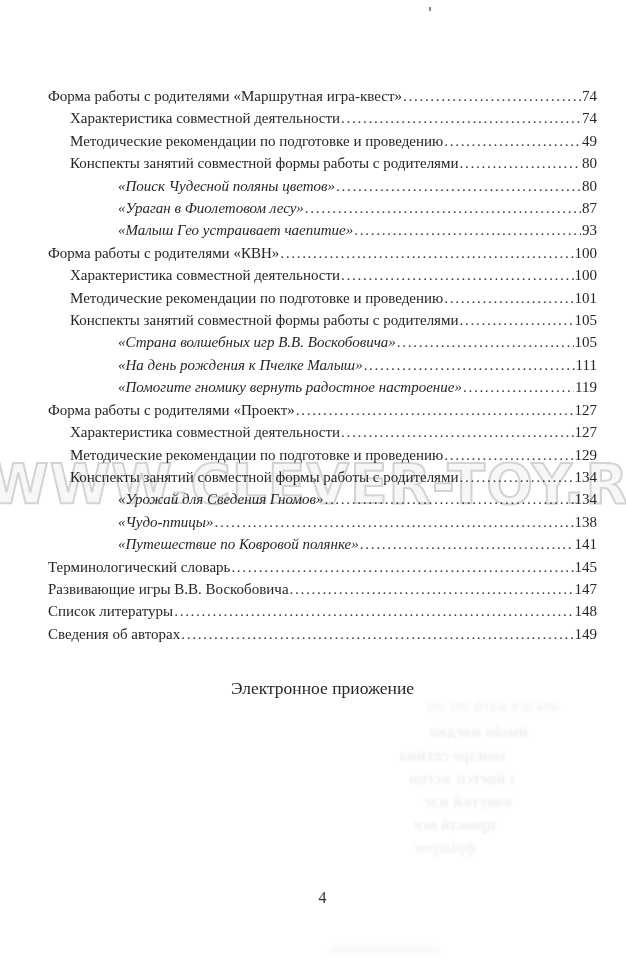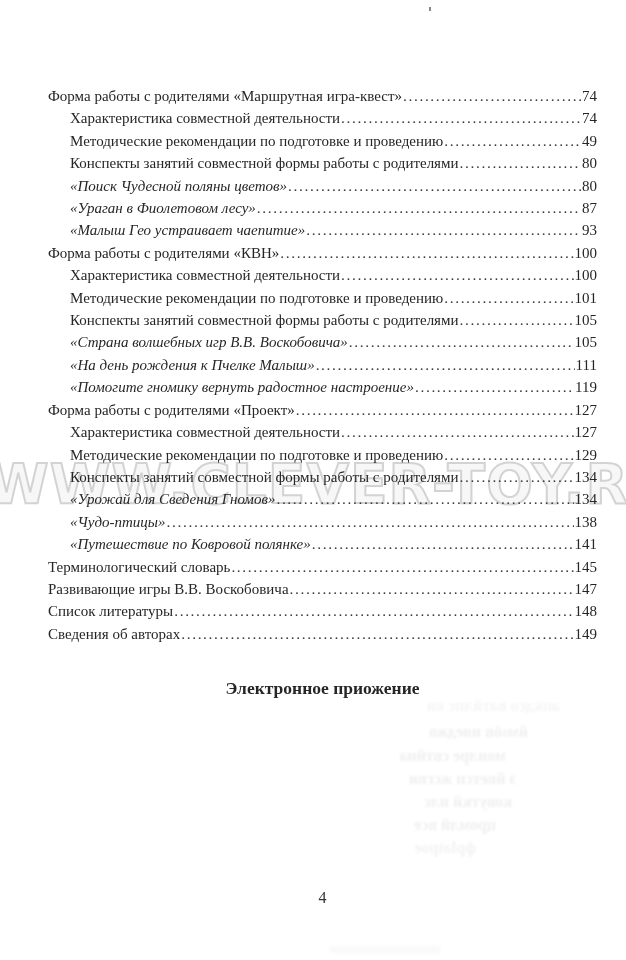--- a/index.html
+++ b/index.html
@@ -47,21 +47,21 @@
     z-index: 2;
   }
   .toc-row {
     display: flex;
     align-items: center;
     font-size: 15px;
     line-height: 22.4px;
     white-space: nowrap;
   }
   .toc-row.sub { padding-left: 22px; }
-  .toc-row.ital .t { font-style: italic; }
+  .toc-row.ital .t { font-style: italic; margin-left: 48px; }
   .t { flex: 0 0 auto; }
   .leader {
     flex: 1 1 auto;
     overflow: hidden;
     min-width: 8px;
     margin: 0 1px;
     text-align: right;
   }
   .leader::after {
     content: "...................................................................................................................................................";
@@ -73,21 +73,21 @@
 
   
   .appendix {
     position: absolute;
     top: 678px;
     left: 48px;
     right: 29px;
     margin: 0;
     text-align: center;
     font-size: 17.5px;
-    font-weight: bold;
+    font-weight: normal;
     z-index: 2;
   }
 
   
   .page-number {
     position: absolute;
     top: 889px;
     left: 48px;
     right: 29px;
     text-align: center;

